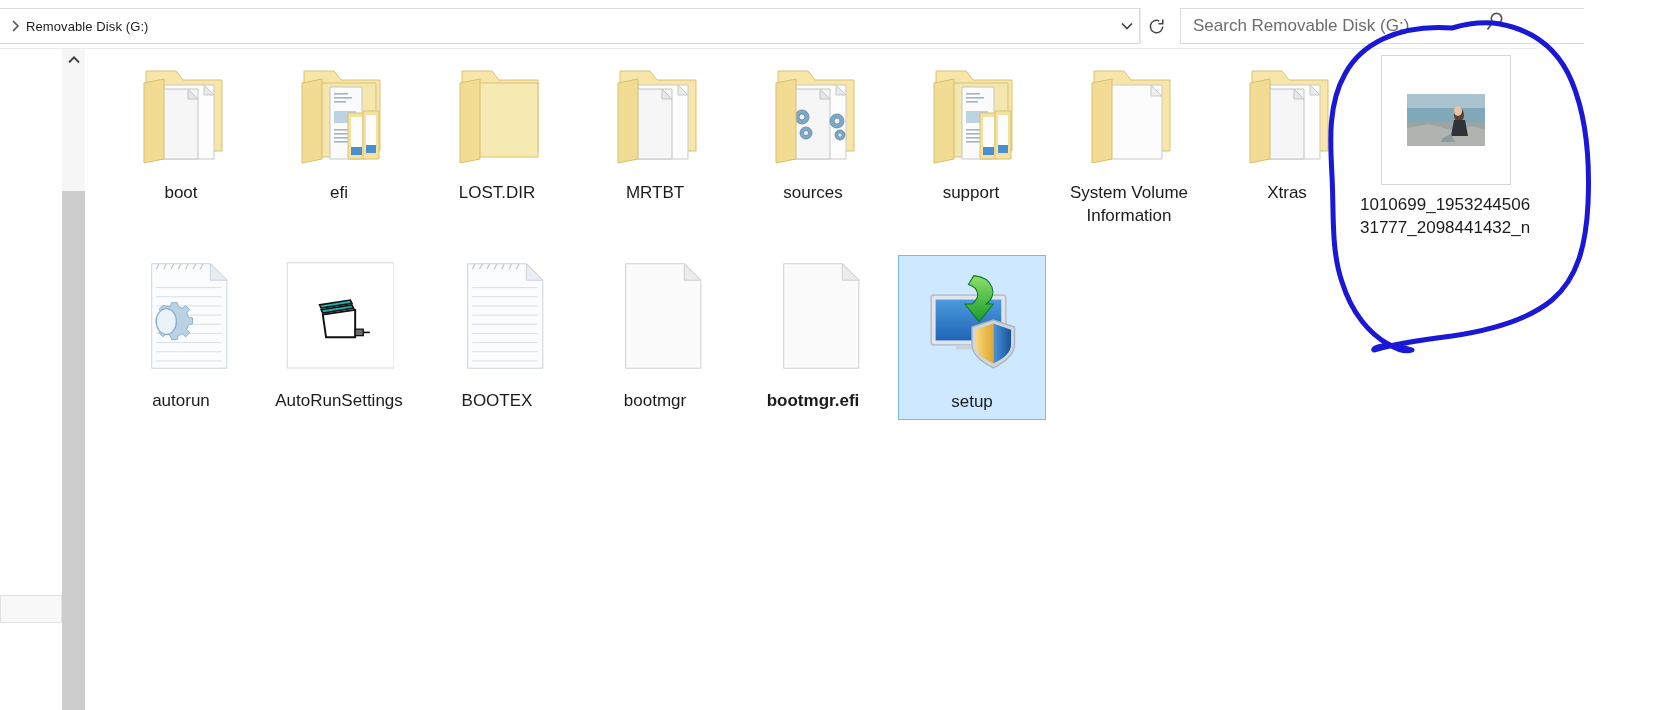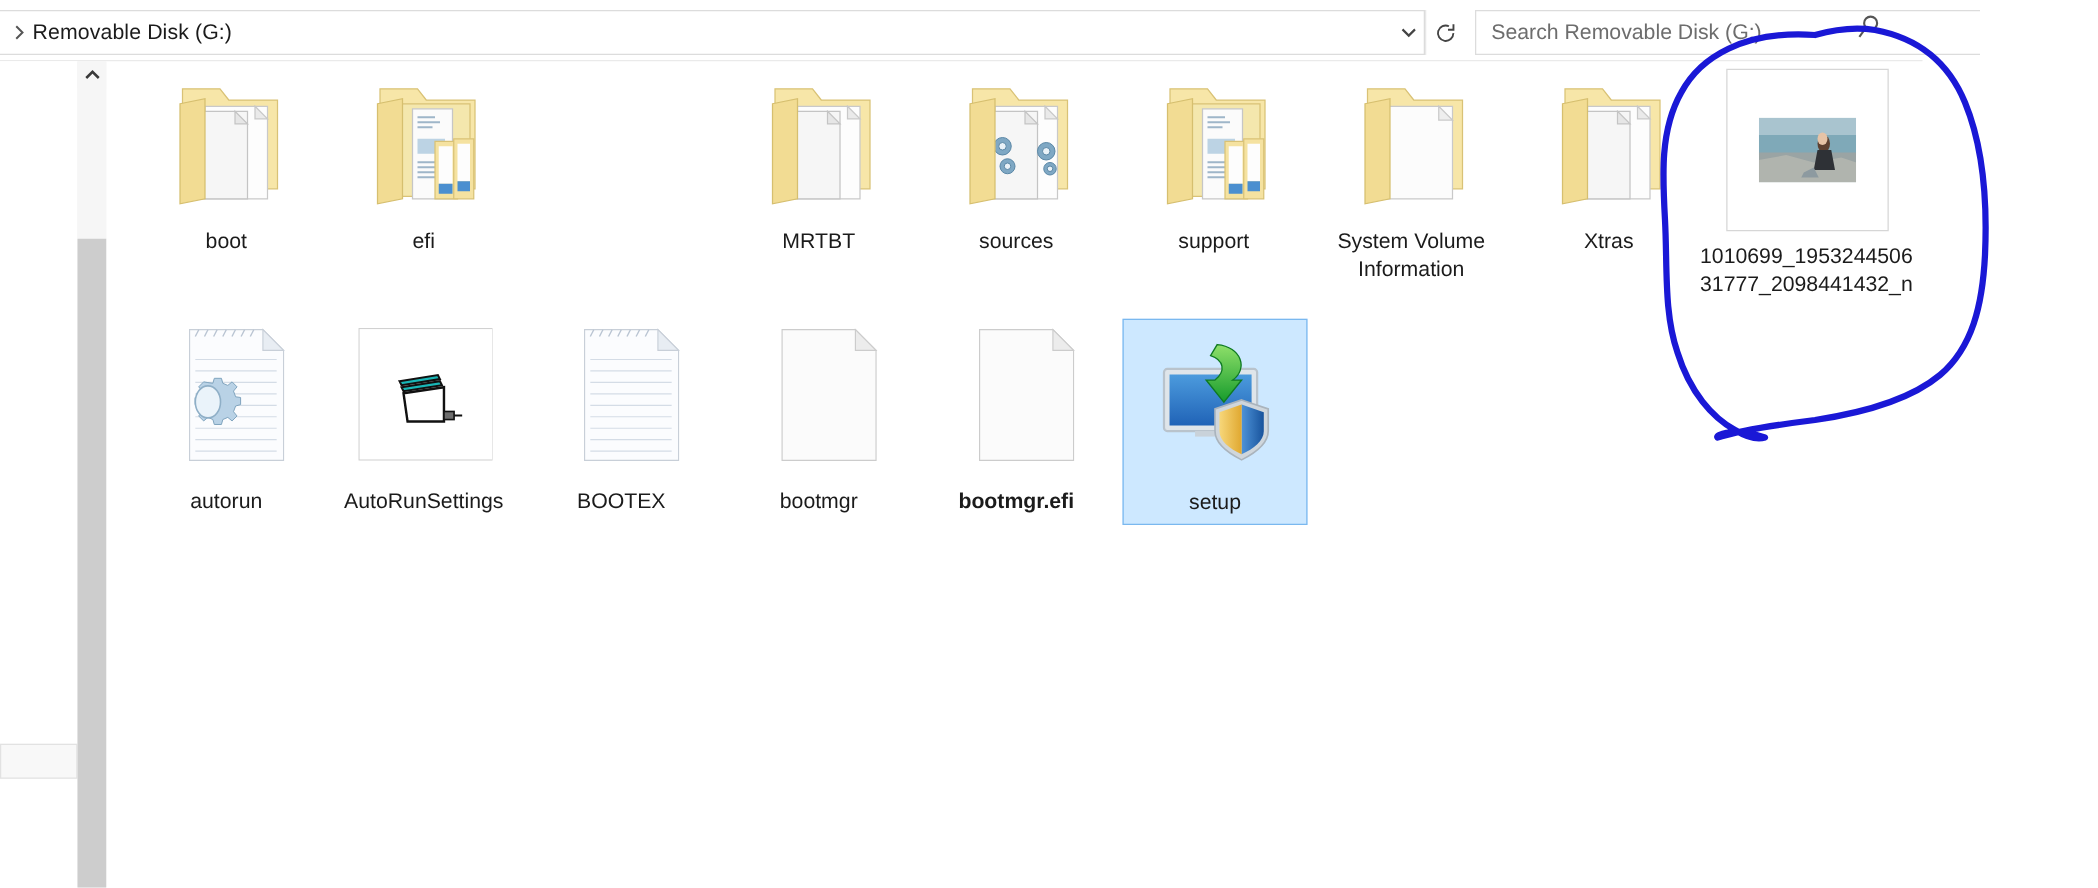--- a/index.html
+++ b/index.html
@@ -26,21 +26,21 @@
     align-items: center;
   }
   .addr-chevron {
     width: 26px;
     display: flex; align-items: center; justify-content: center;
     color: #555;
     font-size: 10px;
     padding-left: 6px;
   }
   .addr-text {
-    font-size: 17px;
+    font-size: 13px;
     color: #1b1b1b;
     letter-spacing: 0.1px;
     white-space: nowrap;
   }
   .addr-dropdown {
     position: absolute;
     left: 1110px; top: 8px;
     width: 34px; height: 36px;
     display: flex; align-items: center; justify-content: center;
     color: #444;
@@ -296,20 +296,30 @@
               <rect x="67" y="92" width="11" height="8" fill="#4b8fd0"></rect>
               <path d="M79 56 L95 56 L95 104 L79 104 Z" fill="#f5e2a0" stroke="#d9c276" stroke-width="1"></path>
               <rect x="82" y="60" width="10" height="30" fill="#fdfdfd"></rect>
               <rect x="82" y="90" width="10" height="8" fill="#4b8fd0"></rect>
               <path d="M18 28 L38 24 L38 104 L18 108 Z" fill="#f2dc93" stroke="#d6bf6f" stroke-width="1"></path>
             </svg>
           </div>
           <div class="item-label">efi</div>
         </div>
 
+        <div class="item" style="left:320px; top:0;">
+          <div class="item-icon">
+            <svg width="110" height="118" viewBox="0 0 110 118">
+              <path d="M20 16 L50 16 L57 25 L96 25 L96 96 L20 96 Z" fill="#f7e6a8" stroke="#d9c276" stroke-width="1"></path>
+              <path d="M34 28 L96 28 L96 102 L34 102 Z" fill="#f6e9b2" stroke="#d9c276" stroke-width="1"></path>
+              <path d="M18 28 L38 24 L38 104 L18 108 Z" fill="#f2dc93" stroke="#d6bf6f" stroke-width="1"></path>
+            </svg>
+          </div>
+          <div class="item-label">LOST.DIR</div>
+        </div>
 
         <div class="item" style="left:478px; top:0;">
           <div class="item-icon">
             <svg width="110" height="118" viewBox="0 0 110 118">
               <path d="M20 16 L50 16 L57 25 L96 25 L96 96 L20 96 Z" fill="#f7e6a8" stroke="#d9c276" stroke-width="1"></path>
               <path d="M38 30 L88 30 L88 104 L38 104 Z" fill="#fdfdfd" stroke="#c9c9c9" stroke-width="1"></path>
               <path d="M78 30 L88 40 L78 40 Z" fill="#eaeaea" stroke="#c9c9c9" stroke-width="1"></path>
               <path d="M31 34 L72 34 L72 104 L31 104 Z" fill="#f6f6f6" stroke="#c4c4c4" stroke-width="1"></path>
               <path d="M62 34 L72 44 L62 44 Z" fill="#e6e6e6" stroke="#c4c4c4" stroke-width="1"></path>
               <path d="M18 28 L38 24 L38 104 L18 108 Z" fill="#f2dc93" stroke="#d6bf6f" stroke-width="1"></path>

